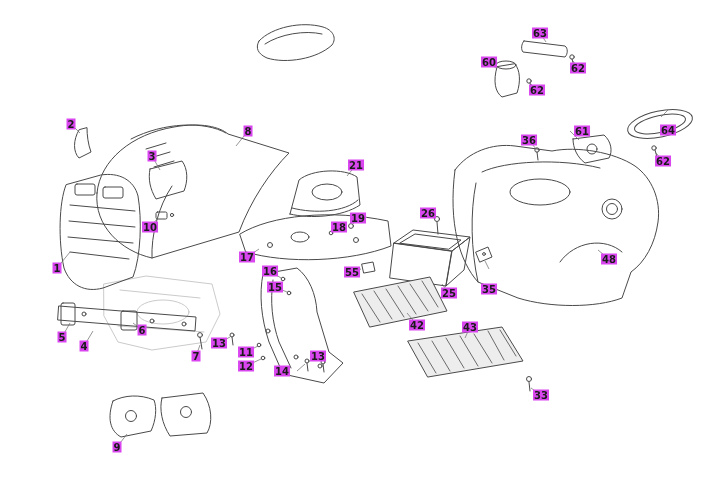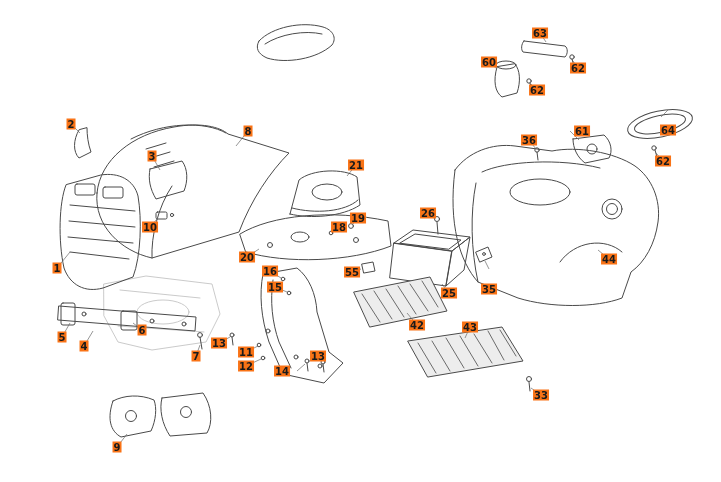--- a/index.html
+++ b/index.html
@@ -20,21 +20,21 @@
   }
   .shaded path{fill:#ededed;}
   .faint path,.faint ellipse{stroke:#bcbcbc;stroke-width:.8;}
   .hatch path{stroke-width:.8;}
   .leaders line{stroke:#6a6a6a;stroke-width:.7;}
   .callout{
     position:absolute;
     transform:translate(-50%,-50%);
     font-size:10px;font-weight:700;line-height:1.1;
     color:var(--label,#1a1a1a);
-    background:#f97316;
+    background:#d946ef;
     padding:0 1px;
     user-select:none;
     white-space:nowrap;
   }
 </style>
 </head>
 <body>
 
 <div class="stage">
 
@@ -258,28 +258,28 @@
       <span class="callout" style="left: 142px; top: 330px;">6</span>
       <span class="callout" style="left: 196px; top: 356px;">7</span>
       <span class="callout" style="left: 117px; top: 447px;">9</span>
       <span class="callout" style="left: 246px; top: 352px;">11</span>
       <span class="callout" style="left: 246px; top: 366px;">12</span>
       <span class="callout" style="left: 219px; top: 343px;">13</span>
       <span class="callout" style="left: 318px; top: 356px;">13</span>
       <span class="callout" style="left: 282px; top: 371px;">14</span>
       <span class="callout" style="left: 275px; top: 287px;">15</span>
       <span class="callout" style="left: 270px; top: 271px;">16</span>
-      <span class="callout" style="left: 247px; top: 257px;">20</span>
+      <span class="callout" style="left: 247px; top: 257px;">17</span>
       <span class="callout" style="left: 339px; top: 227px;">18</span>
       <span class="callout" style="left: 358px; top: 218px;">19</span>
       <span class="callout" style="left: 356px; top: 165px;">21</span>
       <span class="callout" style="left: 449px; top: 293px;">25</span>
       <span class="callout" style="left: 428px; top: 213px;">26</span>
       <span class="callout" style="left: 541px; top: 395px;">33</span>
-      <span class="callout" style="left: 609px; top: 259px;">44</span>
+      <span class="callout" style="left: 609px; top: 259px;">48</span>
       <span class="callout" style="left: 489px; top: 269px; margin-top: 20px;">35</span>
       <span class="callout" style="left: 529px; top: 140px;">36</span>
       <span class="callout" style="left: 417px; top: 325px;">42</span>
       <span class="callout" style="left: 470px; top: 327px;">43</span>
       <span class="callout" style="left: 352px; top: 272px;">55</span>
       <span class="callout" style="left: 489px; top: 62px; text-align: right;">60</span>
       <span class="callout" style="left: 570px; top: 131px; margin-left: 12px;">61</span>
       <span class="callout" style="left: 578px; top: 68px;">62</span>
       <span class="callout" style="left: 537px; top: 90px;">62</span>
       <span class="callout" style="left: 663px; top: 161px;">62</span>

